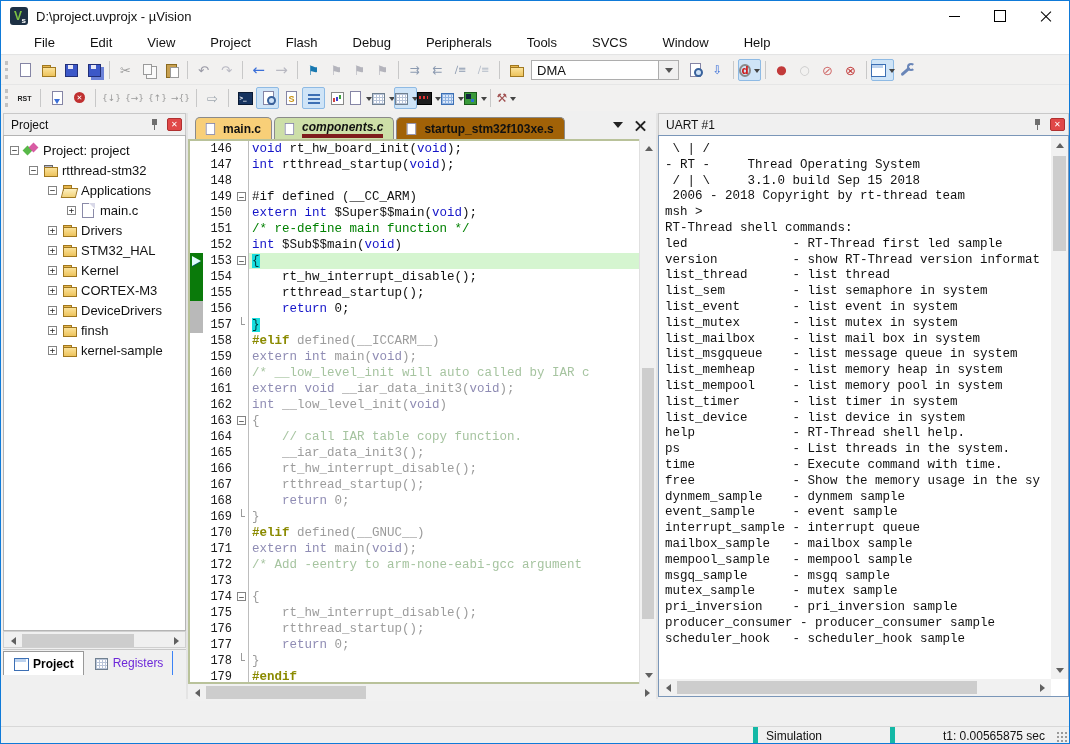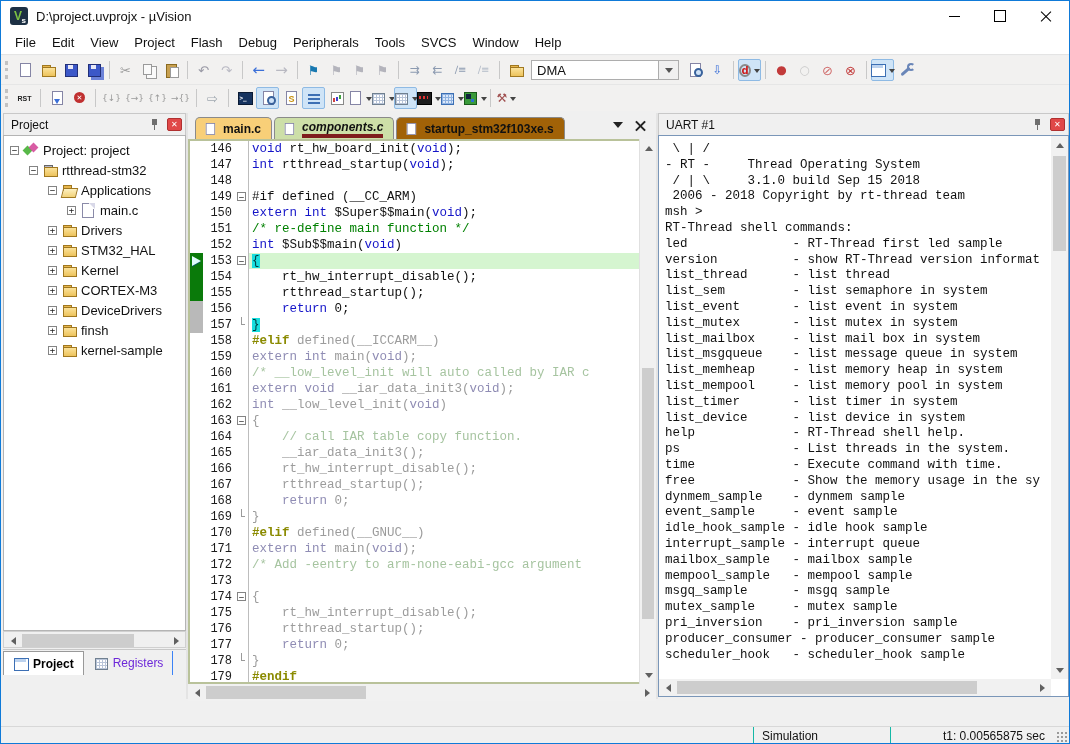--- a/index.html
+++ b/index.html
@@ -20,21 +20,21 @@
   .wc-group { margin-left:auto; display:flex; height:30px; }
   .wc { width:46px; height:30px; display:flex; align-items:center; justify-content:center; position:relative; }
   .wc-min::before { content:""; width:11px; border-top:1px solid #000; }
   .wc-max::before { content:""; width:10px; height:10px; border:1px solid #000; }
   .wc-close::before, .wc-close::after { content:""; position:absolute; width:14px; height:1px; background:#000; }
   .wc-close::before { transform:rotate(45deg); } .wc-close::after { transform:rotate(-45deg); }
 
   
   .menubar { position:absolute; left:0; top:30px; right:0; height:24px; background:#fff;
              display:flex; align-items:center; padding-left:6px; border-bottom:1px solid #e4e4e4; }
-  .menu-item { font-size:13px; color:#111; padding:3px 8px; }
+  .menu-item { font-size:13px; color:#111; padding:3px 8px;margin-left:19px; }
 
   
   .tbar { position:absolute; left:0; right:0; display:flex; align-items:center; background:#f2f1f0; }
   #tb1 { top:55px; height:28px; }
   #tb2 { top:83px; height:27px; border-top:1px solid #e6e6e6; }
   .grip { width:3px; height:18px; border-left:3px dotted #c2c2c2; margin:0 5px 0 4px; flex:none; }
   .tb-sep { width:1px; height:18px; background:#c8c8c8; margin:0 4px; flex:none; }
   .tb-btn { width:23px; height:22px; display:flex; align-items:center; justify-content:center;
             flex:none; border:1px solid transparent; border-radius:2px; }
   .tb-btn.hl { background:#cfe4f7; border-color:#8ebae4; }
@@ -196,21 +196,21 @@
                border-top:1px solid #c8c8c8; display:flex; align-items:flex-start; }
   .btab { display:flex; align-items:center; gap:5px; height:22px; padding:0 10px 0 6px; margin-left:6px;
           background:#f7f7f7; border:1px solid #aaa; border-bottom:none; font-size:12px; color:#222;
           border-radius:2px 2px 0 0; }
   .btab-btn { width:22px; height:20px; border:1px solid #aaa; background:#f7f7f7; margin-left:3px;
               display:flex; align-items:center; justify-content:center; }
   #cmdtab { margin-left:52px; }
   #statusbar { position:absolute; left:0; top:725px; right:0; height:18px; background:#f0f0f0;
                border-top:1px solid #d8d8d8; font-size:12px; color:#111; }
   .scell { position:absolute; top:0; bottom:0; display:flex; align-items:center; padding:0 8px;
-           border-left:1px solid #14b8a6; }
+           border-left:5px solid #14b8a6; }
   #scell-main { left:0; width:752px; border-left:none; }
   #scell-mode { left:752px; width:137px; }
   #scell-time { left:889px; width:163px; justify-content:flex-end; }
   .sizegrip { position:absolute; right:2px; bottom:2px; width:10px; height:10px;
       background:radial-gradient(circle at 1px 1px,#9a9a9a 1px,transparent 1.4px); background-size:4px 4px; }
   .splitter { position:absolute; top:112px; width:2px; bottom:44px; background:#e4e4e4; }
 </style>
 </head>
 <body>
 
@@ -804,21 +804,20 @@
         <div class="uline">list_memheap     - list memory heap in system</div>
         <div class="uline">list_mempool     - list memory pool in system</div>
         <div class="uline">list_timer       - list timer in system</div>
         <div class="uline">list_device      - list device in system</div>
         <div class="uline">help             - RT-Thread shell help.</div>
         <div class="uline">ps               - List threads in the system.</div>
         <div class="uline">time             - Execute command with time.</div>
         <div class="uline">free             - Show the memory usage in the sy</div>
         <div class="uline">dynmem_sample    - dynmem sample</div>
         <div class="uline">event_sample     - event sample</div>
-        <div class="uline">idle_hook_sample - idle hook sample</div>
         <div class="uline">interrupt_sample - interrupt queue</div>
         <div class="uline">mailbox_sample   - mailbox sample</div>
         <div class="uline">mempool_sample   - mempool sample</div>
         <div class="uline">msgq_sample      - msgq sample</div>
         <div class="uline">mutex_sample     - mutex sample</div>
         <div class="uline">pri_inversion    - pri_inversion sample</div>
         <div class="uline">producer_consumer - producer_consumer sample</div>
         <div class="uline">scheduler_hook   - scheduler_hook sample</div>
       </div>
     <div class="vscroll" id="uscrollv">

